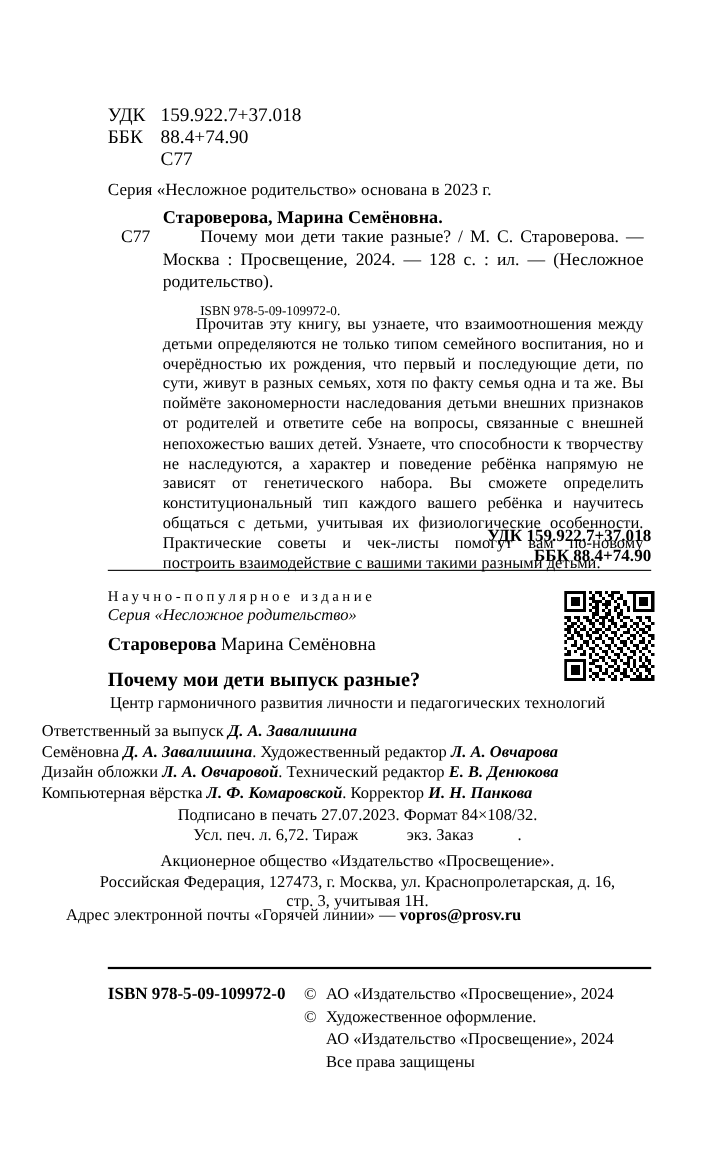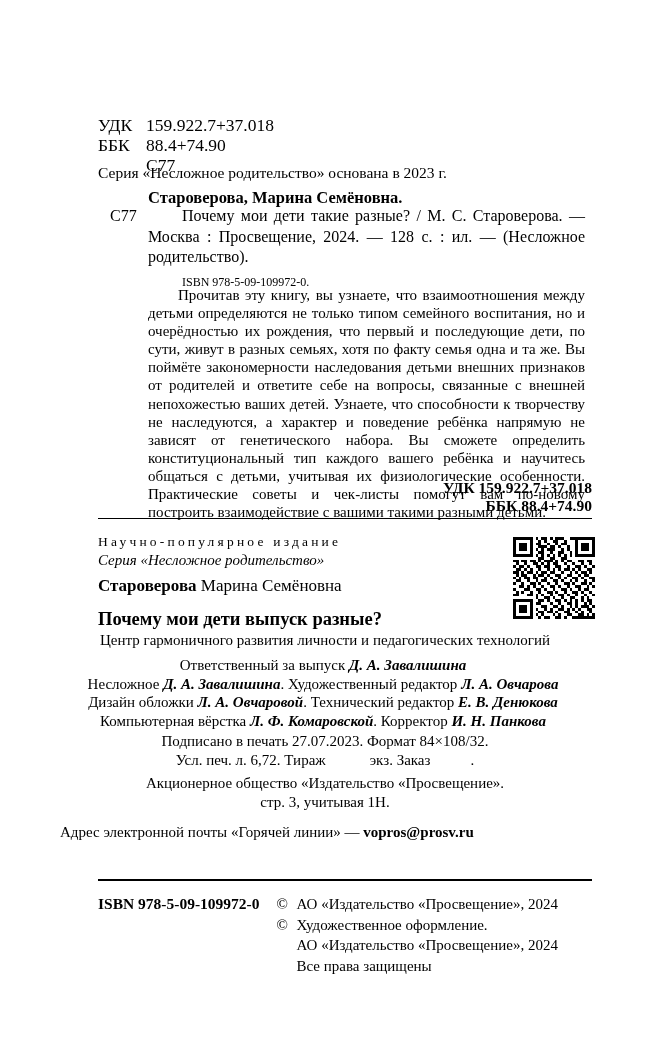--- a/index.html
+++ b/index.html
@@ -16,21 +16,20 @@
     font-family: "Liberation Serif", "DejaVu Serif", serif;
     overflow: hidden;
   }
 
   
   .cip {
     position: absolute;
     left: 98px;
     top: 94px;
     width: 494px;
-    margin-top: 21px;
   }
   .cip-row {
     display: flex;
     align-items: baseline;
     font-size: 17.5px;
     line-height: 20px;
   }
   .cip-key {
     width: 48px;
     flex: none;
@@ -182,24 +181,24 @@
     position: absolute;
     left: 60px;
     top: 630px;
     width: 530px;
     text-align: center;
     font-size: 15px;
     line-height: 20px;
   }
   .credits {
     position: absolute;
-    left: 48px;
+    left: 38px;
     top: 656px;
     width: 550px;
-    text-align: center;
+    text-align: left;
     font-size: 15px;
     line-height: 18.6px;
   }
   .credits .nm {
     font-style: italic;
     font-weight: bold;
   }
 
   
   .printdata {
@@ -582,32 +581,33 @@
           <rect x="21" y="28" width="1" height="1"></rect>
           <rect x="22" y="28" width="7" height="1"></rect>
       </g>
     </svg>
   </div>
 
   <div class="center-line">Центр гармоничного развития личности и педагогических технологий</div>
 
   <div class="credits">
     <div><span>Ответственный за выпуск </span><span class="nm">Д. А. Завалишина</span></div>
-    <div><span>Несложное </span><span class="nm">Д. А. Завалишина</span><span>. Художественный редактор </span><span class="nm">Л. А. Овчарова</span></div>
+    <div><span>Семёновна </span><span class="nm">Д. А. Завалишина</span><span>. Художественный редактор </span><span class="nm">Л. А. Овчарова</span></div>
     <div><span>Дизайн обложки </span><span class="nm">Л. А. Овчаровой</span><span>. Технический редактор </span><span class="nm">Е. В. Денюкова</span></div>
     <div><span>Компьютерная вёрстка </span><span class="nm">Л. Ф. Комаровской</span><span>. Корректор </span><span class="nm">И. Н. Панкова</span></div>
   </div>
 
   <div class="printdata">
     <div>Подписано в печать 27.07.2023. Формат 84×108/32.</div>
     <div><span>Усл. печ. л. 6,72. Тираж</span><span class="gap-sm"></span><span>экз. Заказ</span><span class="gap-xs"></span><span>.</span></div>
   </div>
 
   <div class="publisher">
     <div>Акционерное общество «Издательство «Просвещение».</div>
+    <div>Российская Федерация, 127473, г. Москва, ул. Краснопролетарская, д. 16,</div>
     <div>стр. 3, учитывая 1Н.</div>
   </div>
 
   <div class="hotline"><span>Адрес электронной почты «Горячей линии» — </span><b>vopros@prosv.ru</b></div>
 
   <div class="footer">
     <div class="footer-isbn">ISBN 978-5-09-109972-0</div>
     <div class="footer-rights">
       <div class="cp-row">
           <span class="cp-sign">©</span>

